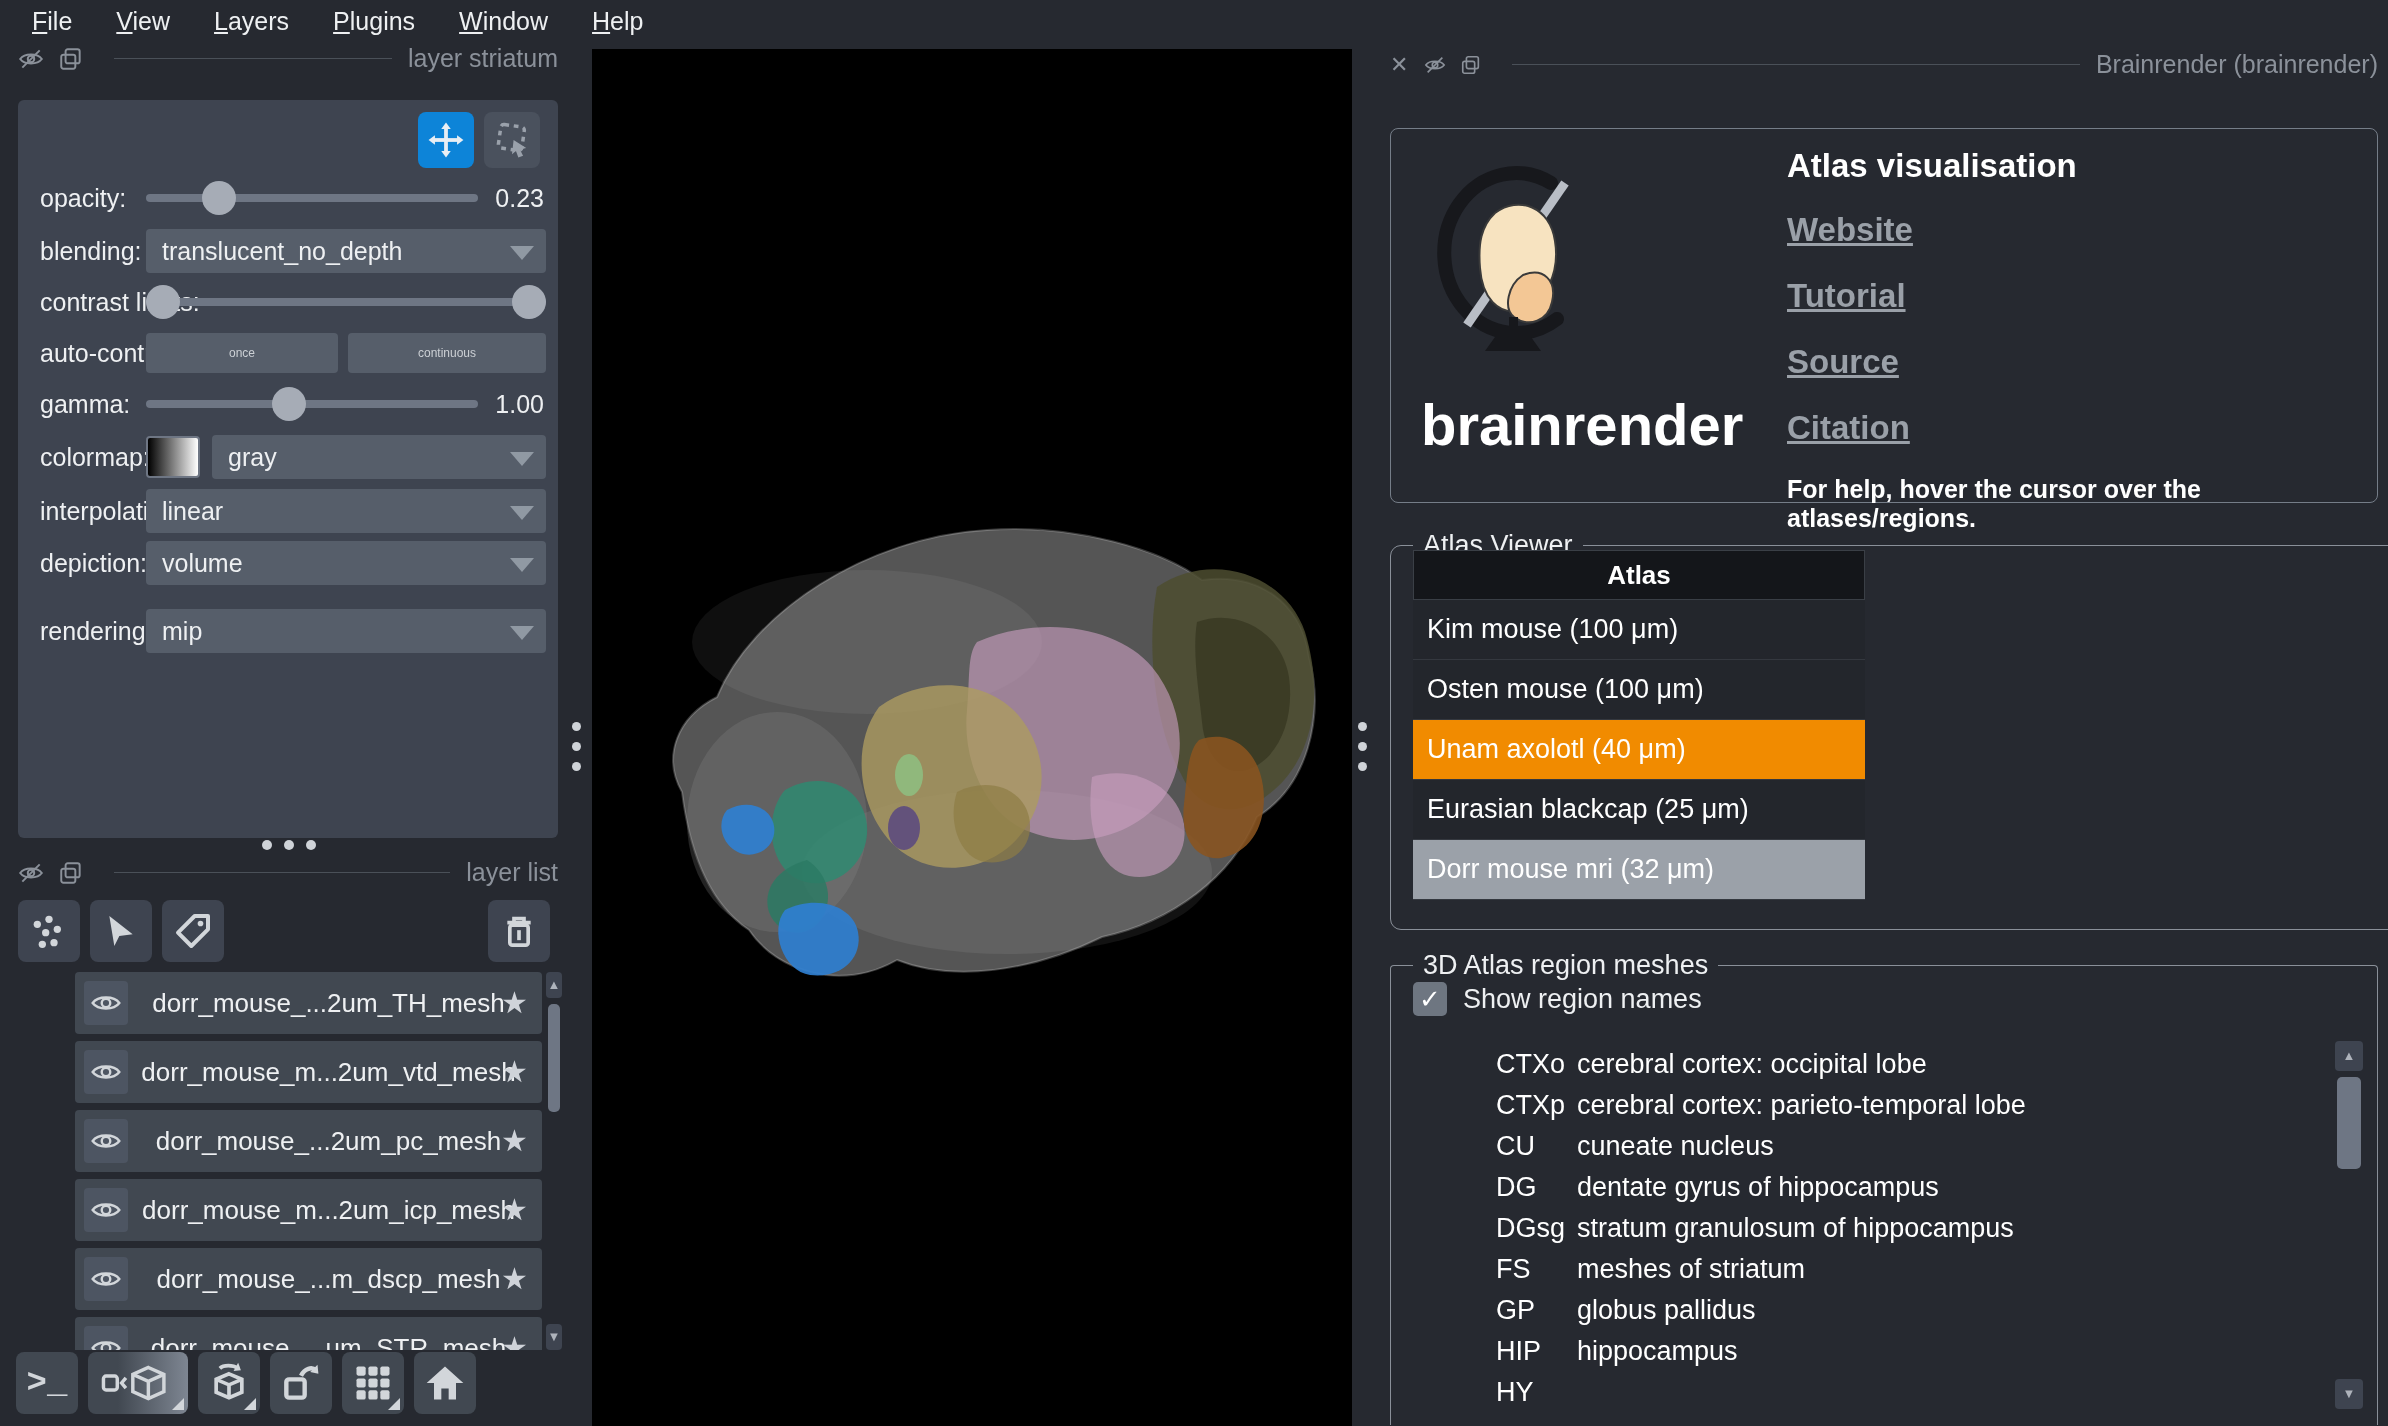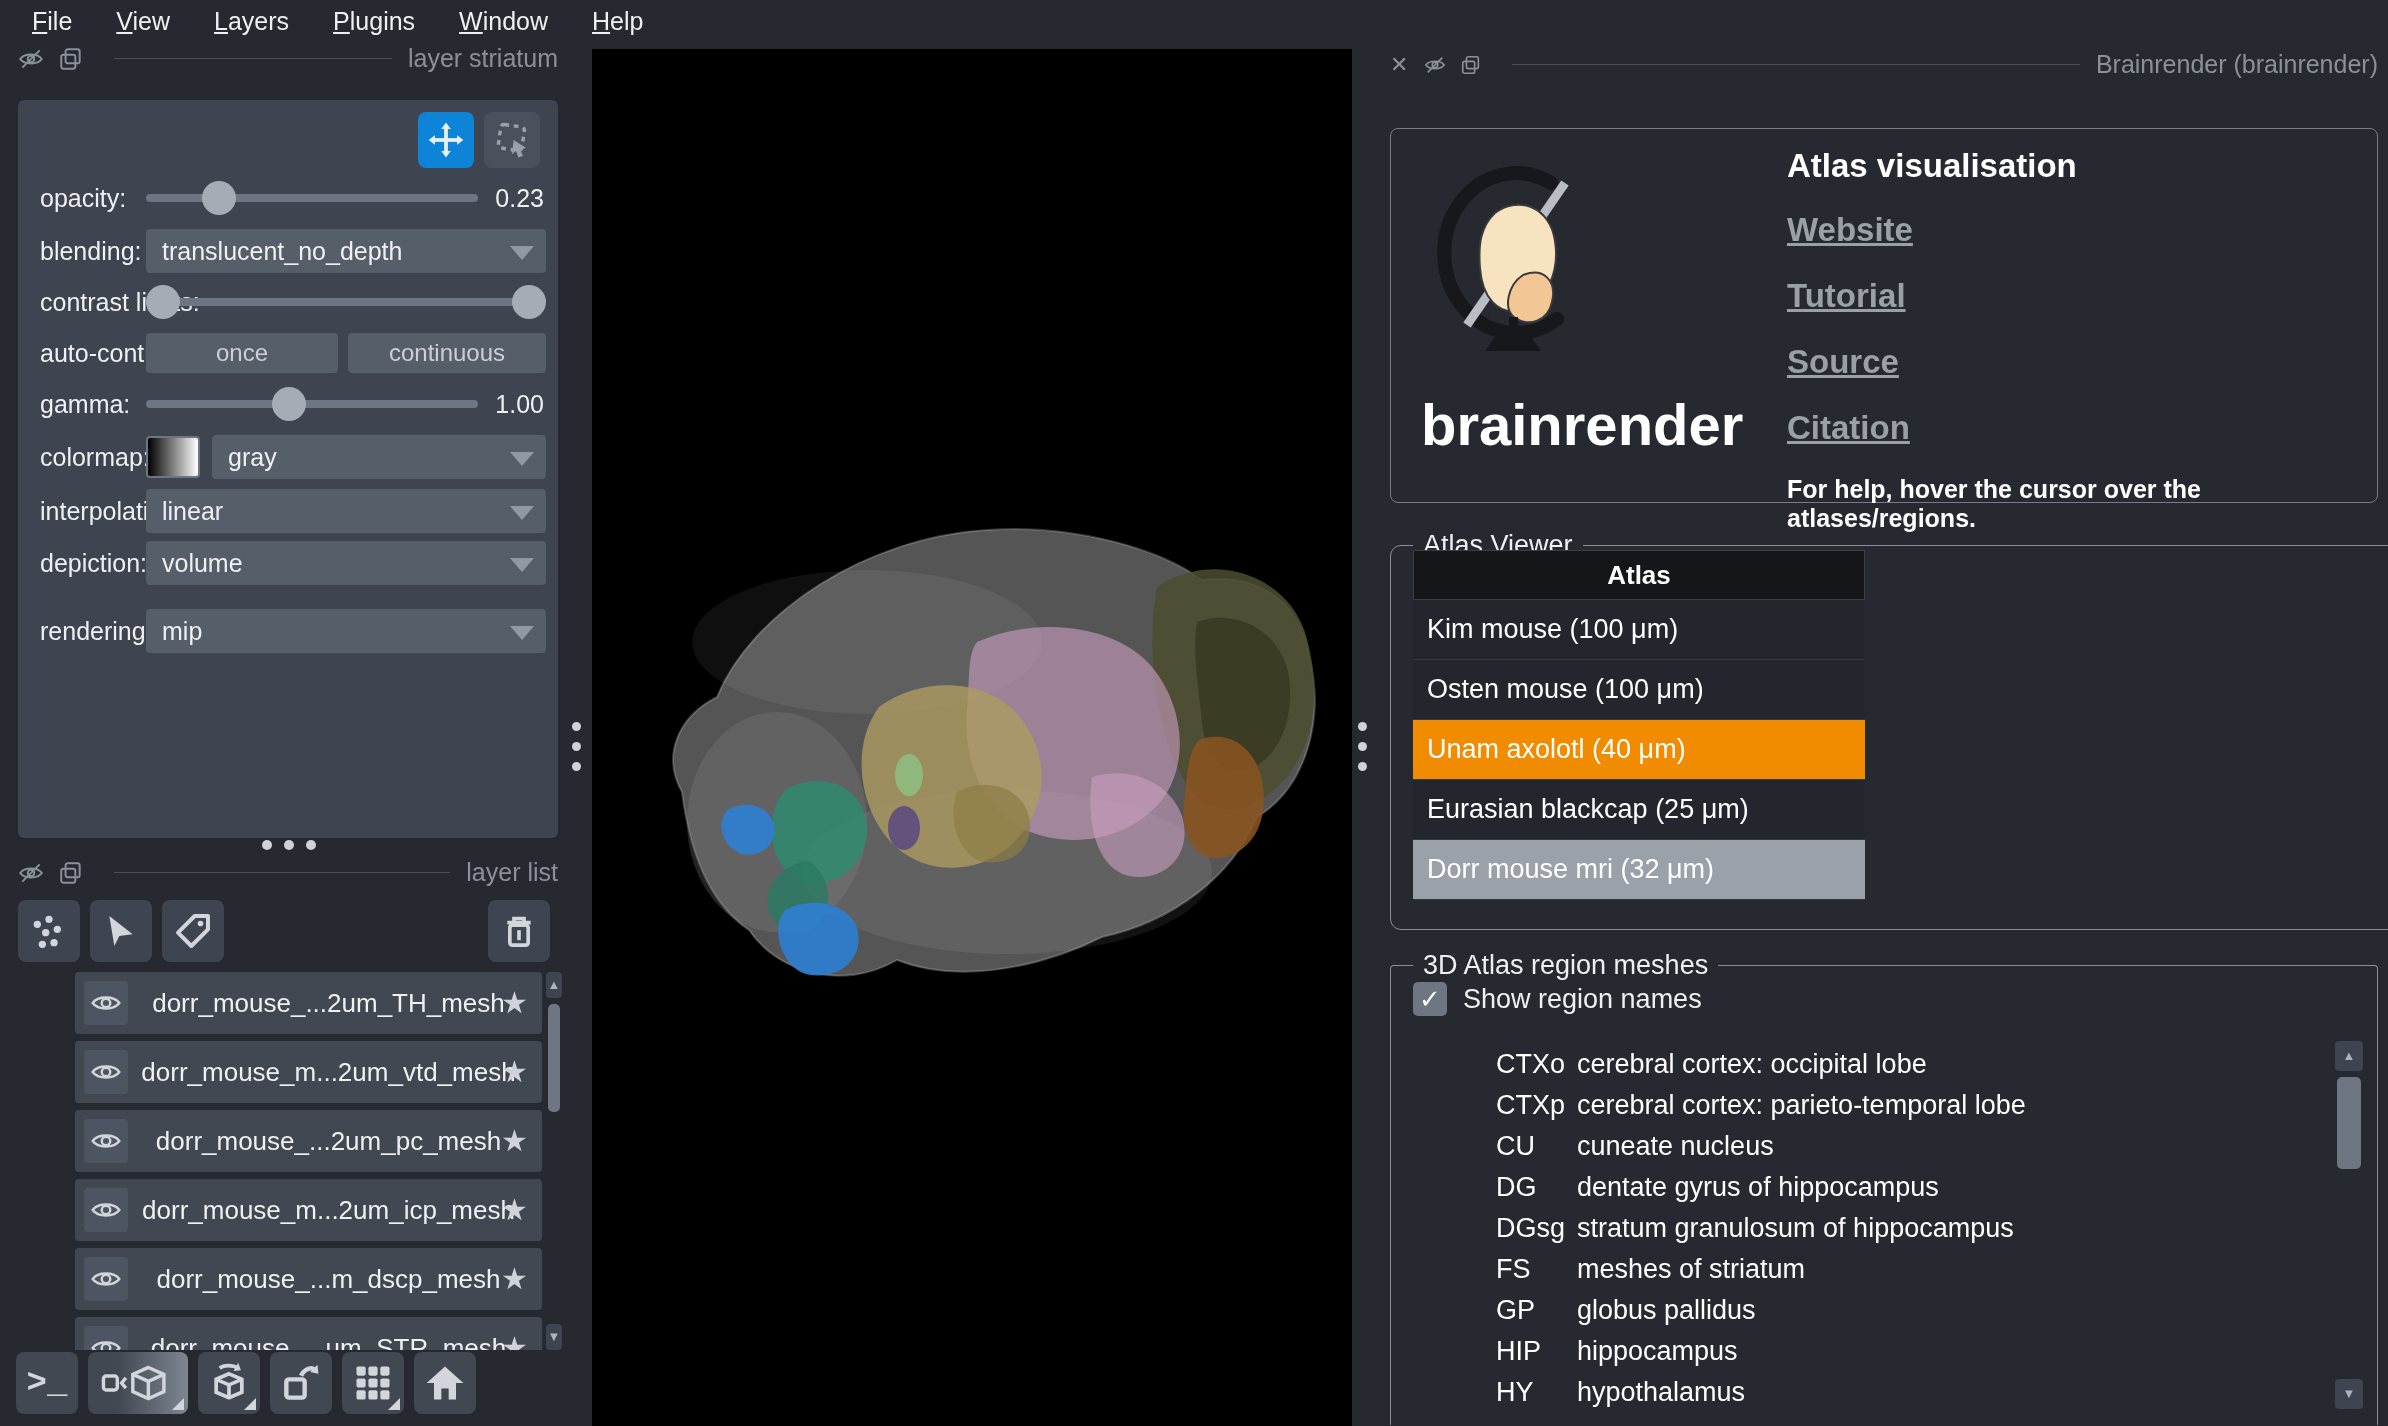--- a/index.html
+++ b/index.html
@@ -50,21 +50,21 @@
   .lc-value{position:absolute;right:14px;font-size:25px;color:var(--text);}
 
   .slider{position:relative;height:36px;}
   .slider .track{position:absolute;left:0;right:0;top:14px;height:8px;border-radius:4px;background:var(--track);}
   .slider .handle{position:absolute;top:1px;width:34px;height:34px;border-radius:50%;background:var(--handle);}
 
   .dropdown{position:relative;height:44px;background:var(--widget);border-radius:4px;display:flex;align-items:center;padding:0 40px 0 16px;}
   .dropdown .dd-text{font-size:25px;color:var(--text);white-space:nowrap;overflow:hidden;}
   .dd-arrow{position:absolute;right:12px;top:17px;width:0;height:0;border-left:12px solid transparent;border-right:12px solid transparent;border-top:14px solid #9099a3;}
 
-  .ac-btn{height:40px;background:var(--widget);border-radius:4px;display:flex;align-items:center;justify-content:center;font-size:24px;color:#ccd0d5;}
+  .ac-btn{height:40px;background:var(--widget);border-radius:4px;display:flex;align-items:center;justify-content:center;font-size:12px;color:#ccd0d5;}
 
   .cmap-swatch{position:absolute;left:128px;width:54px;height:42px;border-radius:4px;border:2px solid var(--track);background:linear-gradient(90deg,#000,#fff);}
 
   .dots-h{position:absolute;left:262px;top:840px;display:flex;gap:12px;}
   .dots-h i,.dots-v i{width:10px;height:10px;border-radius:50%;background:#cfd3d8;display:block;}
   .dots-v{position:absolute;display:flex;flex-direction:column;gap:11px;}
   .dots-v i{width:9px;height:9px;}
 
   
   .layer-buttons{position:absolute;left:18px;top:900px;width:540px;height:64px;}
@@ -598,21 +598,20 @@
             <span class="region-name">globus pallidus</span>
           </div>
 
           <div class="region-row">
             <span class="region-acronym">HIP</span>
             <span class="region-name">hippocampus</span>
           </div>
 
           <div class="region-row">
             <span class="region-acronym">HY</span>
-            <span class="region-name">hypothalamus</span>
           </div>
         </div>
       <div class="sb" style="right:14px;top:75px;width:28px;height:368px;">
         <div class="sb-btn up"></div>
         <div class="sb-btn down"></div>
         <div class="thumb" style="top:36px;height:92px;"></div>
       </div>
     </div>
   </section>
 </div>

